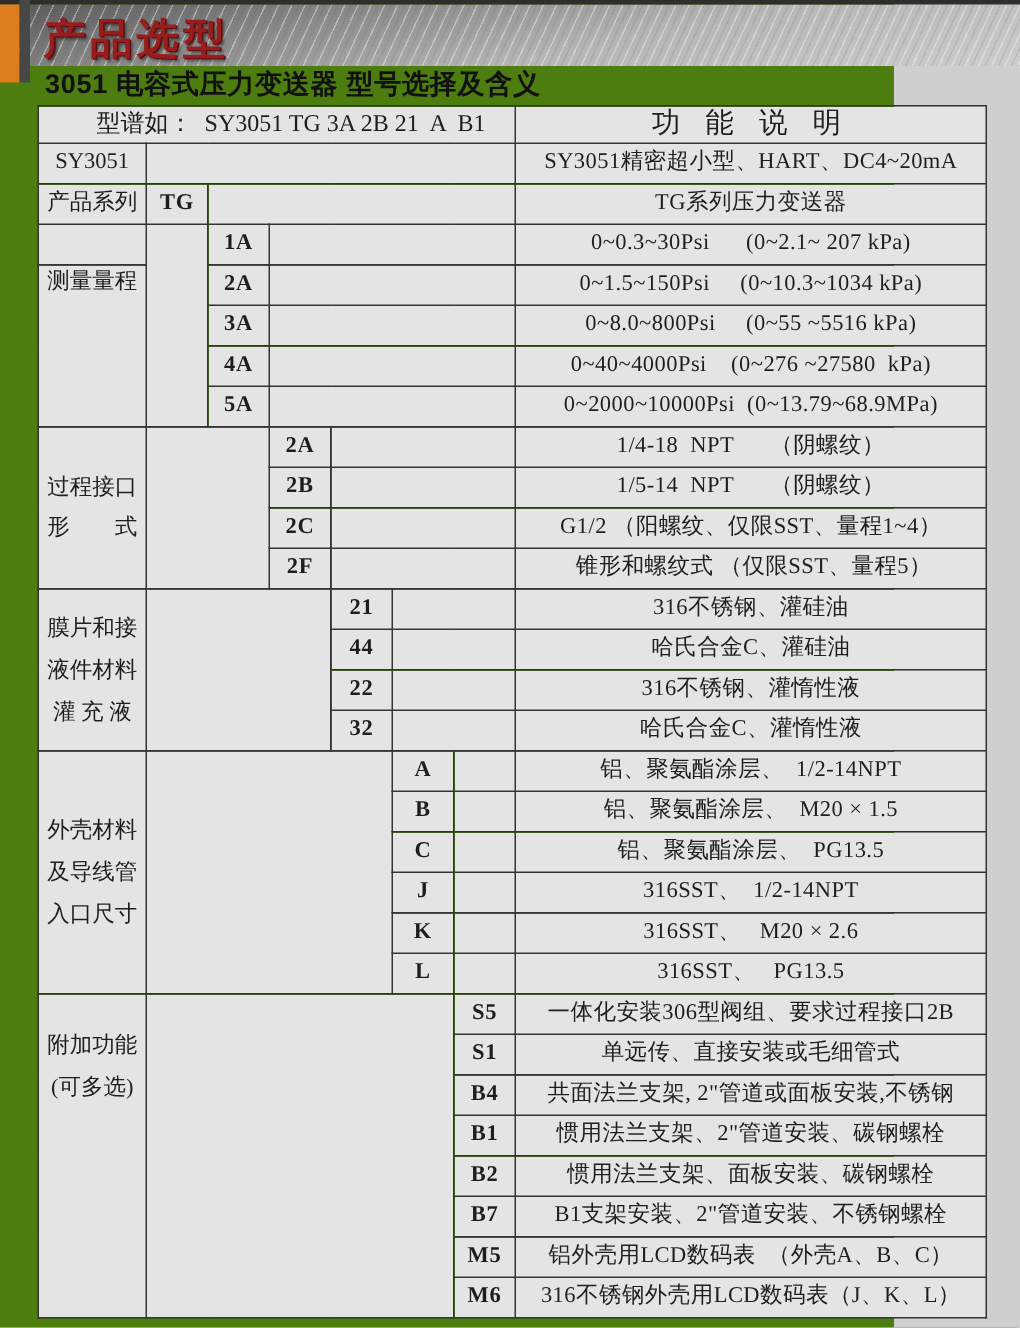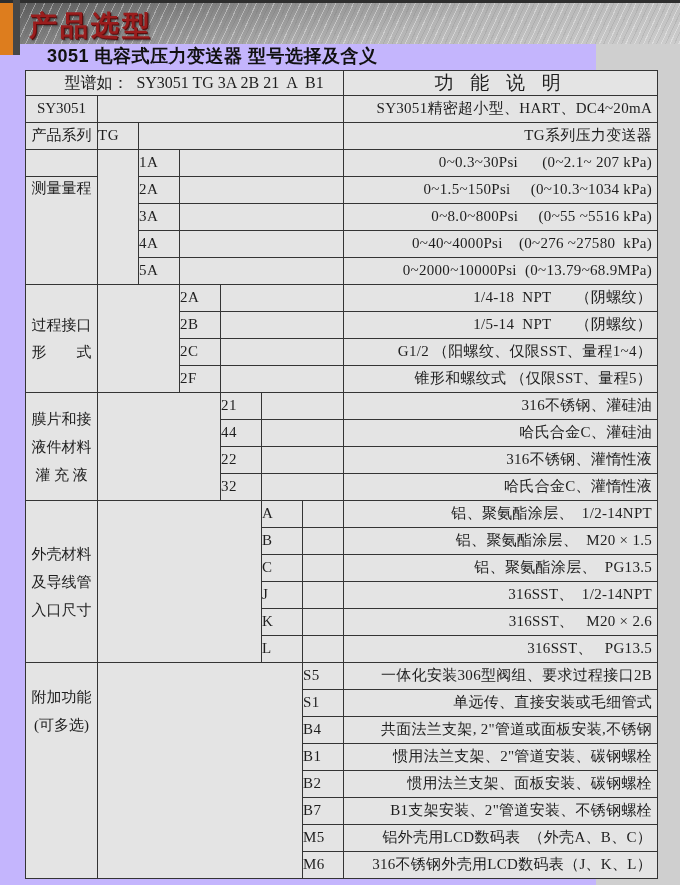--- a/index.html
+++ b/index.html
@@ -1,46 +1,46 @@
 <!DOCTYPE html>
 <html><head>
 <meta charset="utf-8">
 <style>
   html,body{margin:0;padding:0;width:680px;height:885px;overflow:hidden;
     background:#cfcfcf;font-family:"Liberation Serif","DejaVu Serif",serif;}
-  .page{position:relative;width:596px;height:885px;background:#c4b5fd;}
+  .page{position:relative;width:596px;height:885px;background:#4d7c0f;}
 
   
   .banner{position:absolute;left:0;top:0;width:680px;height:41px;
     background:
       repeating-linear-gradient(115deg, rgba(255,255,255,.35) 0 1px, rgba(255,255,255,0) 1px 4px,
         rgba(80,80,80,.12) 4px 5px, rgba(255,255,255,0) 5px 8px),
       linear-gradient(168deg,#585858 0%,#8a8a8a 30%,#b5b5b5 60%,#cdcdcd 100%);
     border-top:3px solid #2e2e2e;}
   .accent{position:absolute;left:0;top:3px;width:13px;height:52px;background:#dd7d1e;}
   .darkstrip{position:absolute;left:13px;top:0;width:7px;height:55px;background:#474747;}
   .banner-title{position:absolute;left:29px;top:4px;
     font-family:"Liberation Sans","DejaVu Sans",sans-serif;font-weight:bold;
     font-size:28px;letter-spacing:3px;color:#9a1d1d;
     text-shadow:1px 1px 0 #5a0e0e,2px 2px 2px rgba(0,0,0,.45);}
 
   .page-title{position:absolute;left:30px;top:44px;
     font-family:"Liberation Sans","DejaVu Sans",sans-serif;font-weight:bold;
-    font-size:18px;color:#111;letter-spacing:.5px;margin-left:17px;}
+    font-size:18px;color:#111;letter-spacing:.5px;}
 
   
   table.sel{position:absolute;left:25px;top:70px;width:632px;
     border-collapse:collapse;table-layout:fixed;}
   .sel td{border:1px solid #343434;height:26px;background:#e4e4e4;
     color:#1e1e1e;font-size:15px;line-height:1.15;padding:0;overflow:hidden;
     vertical-align:middle;}
   .sel tr.first td{height:24px;}
   td.lab{text-align:center;}
-  td.code{letter-spacing:.5px;}
-  td.desc{text-align:right;padding:0 5px;white-space:pre;letter-spacing:.3px;margin-top:37px;}
+  td.code{text-align:center;letter-spacing:.5px;font-weight:bold;}
+  td.desc{text-align:center;padding:0 5px;white-space:pre;letter-spacing:.3px;margin-top:37px;}
   td.model{ text-align:center;padding-left:19px;white-space:pre;font-size:16px;}
   td.hdr{text-align:center;letter-spacing:6px;font-size:19px;}
   td.lab-range{vertical-align:top;padding-top:3px;}
   td.lab-process div{line-height:27px;}
   td.lab-diaphragm{vertical-align:top;padding-top:12px;}
   td.lab-diaphragm div{line-height:28px;}
   td.lab-housing div{line-height:28px;}
   td.lab-options{vertical-align:top;padding-top:20px;}
   td.lab-options div{line-height:28px;}
   td .ml{white-space:pre;}

